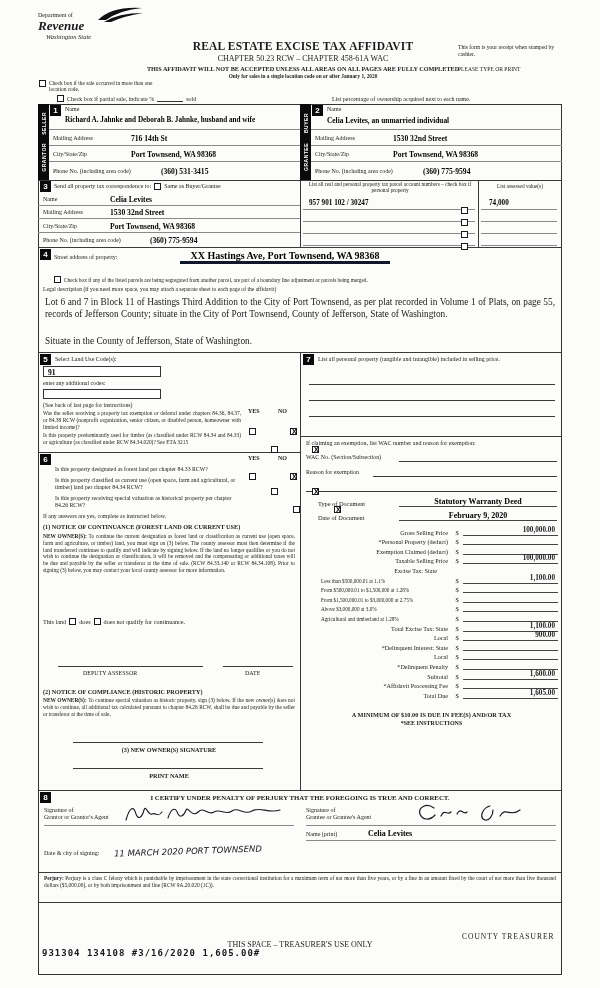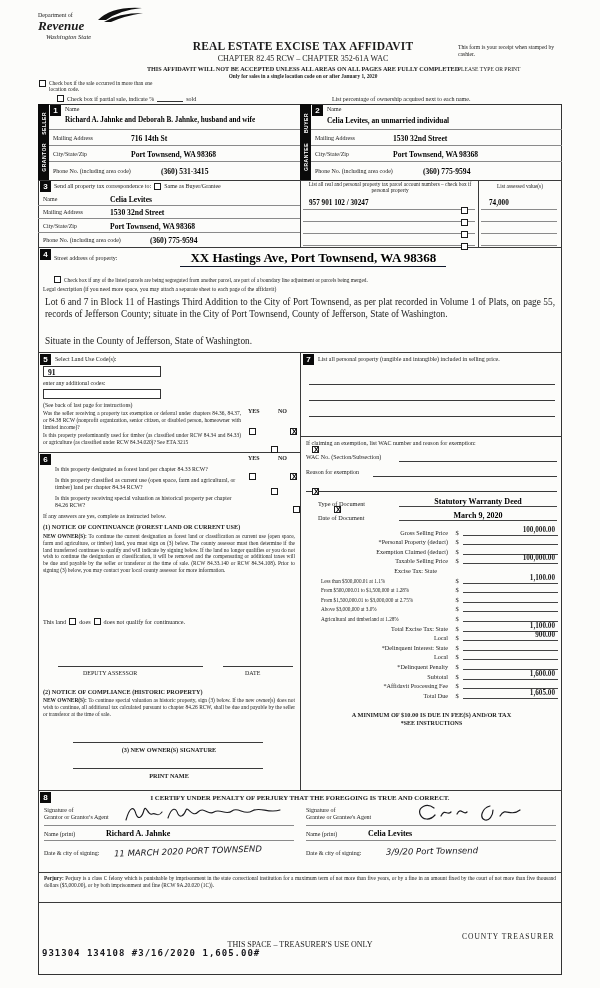--- a/index.html
+++ b/index.html
@@ -42,21 +42,21 @@
       <path d="M2 15 Q16 1 46 3 Q24 5 10 15 Z" fill="#111"></path>
       <path d="M8 17 Q22 8 47 8 Q28 11 15 17 Z" fill="#111"></path>
     </svg>
     <div class="abs" style="left:2px;top:4px;font-size:6px">Department of</div>
     <div class="abs b" style="left:2px;top:10px;font-size:13px;font-style:italic">Revenue</div>
     <div class="abs" style="left:10px;top:25px;font-size:6.5px;font-style:italic">Washington State</div>
   </div>
 
   <div class="abs center" style="left:138px;top:40px;width:330px">
     <div class="b" style="font-size:11.5px;letter-spacing:.2px">REAL ESTATE EXCISE TAX AFFIDAVIT</div>
-    <div style="font-size:8px;margin-top:2px">CHAPTER 82.45 RCW – CHAPTER 352-61A WAC</div>
+    <div style="font-size:8px;margin-top:2px">CHAPTER 50.23 RCW – CHAPTER 458-61A WAC</div>
     <div class="b" style="font-size:6.2px;margin-top:2px">THIS AFFIDAVIT WILL NOT BE ACCEPTED UNLESS ALL AREAS ON ALL PAGES ARE FULLY COMPLETED</div>
     <div class="b" style="font-size:5.3px;margin-top:1px">Only for sales in a single location code on or after January 1, 2020</div>
   </div>
 
   <div class="abs" style="left:458px;top:44px;width:112px">
     <div style="font-size:5.6px;line-height:1.2">This form is your receipt when stamped by cashier.</div>
     <div style="font-size:5.6px;margin-top:9px">PLEASE TYPE OR PRINT</div>
   </div>
 
   <div class="abs" style="left:39px;top:80px;width:150px;display:flex;gap:3px">
@@ -185,21 +185,21 @@
     </div>
     <div class="abs row-line" style="left:180px;top:54px;width:76px;height:12px">
       <span class="abs val" style="left:8px;top:1px;font-size:7.2px"></span>
     </div>
   </div>
 
   <div class="abs" style="left:38px;top:247px;width:524px;height:105px">
     <div class="numbox" style="left:2px;top:2px">4</div>
     <div class="abs flexrow" style="left:16px;top:3px">
       <span class="lbl">Street address of property:</span>
-      <span class="val" style="margin-left:60px;font-size:13px;border-bottom:1px solid #0f172a;padding:0 10px">XX Hastings Ave, Port Townsend, WA  98368</span>
+      <span class="val" style="margin-left:60px;font-size:10px;border-bottom:3px solid #0f172a;padding:0 10px">XX Hastings Ave, Port Townsend, WA  98368</span>
     </div>
     <div class="abs flexrow" style="left:16px;top:29px">
       <span class="cb"></span>
       <span style="font-size:5.3px">Check box if any of the listed parcels are being segregated from another parcel, are part of a boundary line adjustment or parcels being merged.</span>
     </div>
     <div class="abs" style="left:5px;top:39px;font-size:5.6px">Legal description (if you need more space, you may attach a separate sheet to each page of the affidavit)</div>
     <div class="abs" style="left:7px;top:49px;width:510px;font-size:9.3px;line-height:1.3;text-align:justify">Lot 6 and 7 in Block 11 of Hastings Third Addition to the City of Port Townsend, as per plat recorded in Volume 1 of Plats, on page 55, records of Jefferson County; situate in the City of Port Townsend, County of Jefferson, State of Washington.</div>
     <div class="abs" style="left:7px;top:89px;font-size:9.3px">Situate in the County of Jefferson, State of Washington.</div>
   </div>
 
@@ -234,21 +234,21 @@
   <div class="abs" style="left:301px;top:436px;width:261px;height:88px">
     <div class="abs" style="left:5px;top:4px;width:252px;font-size:6px">If claiming an exemption, list WAC number and reason for exemption:</div>
     <span class="abs lbl" style="left:5px;top:18px">WAC No. (Section/Subsection)</span>
     <div class="uline" style="left:98px;top:25px;width:158px"></div>
     <span class="abs lbl" style="left:5px;top:33px">Reason for exemption</span>
     <div class="uline" style="left:72px;top:40px;width:184px"></div>
     <div class="uline" style="left:5px;top:55px;width:251px"></div>
     <span class="abs" style="left:17px;top:64px;font-size:6.3px">Type of Document</span>
     <span class="abs val center" style="left:98px;top:61px;width:158px;font-size:8px;border-bottom:1px solid #444">Statutory Warranty Deed</span>
     <span class="abs" style="left:17px;top:78px;font-size:6.3px">Date of Document</span>
-    <span class="abs val center" style="left:98px;top:75px;width:158px;font-size:8px;border-bottom:1px solid #444">March 9, 2020</span>
+    <span class="abs val center" style="left:98px;top:75px;width:158px;font-size:8px;border-bottom:1px solid #444">February 9, 2020</span>
   </div>
 
   <div class="abs amt-col" style="left:301px;top:524px;width:261px;height:184px">
     <div class="amt-row">
         <div class="amt-label">Gross Selling Price</div>
         <div class="amt-dollar">$</div>
         <div class="amt-value">100,000.00</div>
       </div>
     <div class="amt-row">
         <div class="amt-label">*Personal Property (deduct)</div>
@@ -390,44 +390,36 @@
     <div class="numbox" style="left:2px;top:2px">8</div>
     <div class="abs center b" style="left:0;top:4px;width:524px;font-size:6.8px">I CERTIFY UNDER PENALTY OF PERJURY THAT THE FOREGOING IS TRUE AND CORRECT.</div>
 
     <div class="abs row-line" style="left:6px;top:14px;width:250px;height:22px">
       <span class="abs lbl" style="left:0;top:3px">Signature of</span>
       <span class="abs lbl" style="left:0;top:10px">Grantor or Grantor's Agent</span>
       <svg class="abs" style="left:78px;top:-2px" width="168" height="24" viewBox="0 0 168 24">
         <path d="M4 18 C8 4 12 4 14 12 C16 18 20 16 22 8 C24 2 26 14 30 12 C34 10 36 16 40 10 M46 16 C50 4 54 6 56 12 C58 16 62 14 64 8 C66 4 70 16 76 10 C82 4 86 14 92 10 C98 6 104 14 110 9 C116 4 122 14 130 9 C138 4 146 12 158 8" fill="none" stroke="#1c1c20" stroke-width="1.1" stroke-linecap="round"></path>
       </svg>
     </div>
-    <div class="abs row-line" style="left:6px;top:36px;width:250px;height:15px">
-      <span class="abs lbl" style="left:0;top:5px">Name (print)</span>
-      <span class="abs val" style="left:62px;top:3px;font-size:8px">Richard A. Jahnke</span>
-    </div>
     <div class="abs" style="left:6px;top:52px;width:250px;height:22px">
       <span class="abs lbl" style="left:0;top:8px">Date &amp; city of signing:</span>
       <span class="abs hand" style="left:70px;top:4px;transform:rotate(-2deg)">11 MARCH 2020    PORT TOWNSEND</span>
     </div>
 
     <div class="abs row-line" style="left:268px;top:14px;width:250px;height:22px">
       <span class="abs lbl" style="left:0;top:3px">Signature of</span>
       <span class="abs lbl" style="left:0;top:10px">Grantee or Grantee's Agent</span>
       <svg class="abs" style="left:110px;top:-4px" width="130" height="26" viewBox="0 0 130 26">
         <path d="M18 8 C10 2 2 8 4 14 C6 20 14 21 19 15 M25 16 C29 8 31 16 35 12 M41 14 C45 6 47 16 51 12 M74 6 C66 8 63 18 69 20 C73 21 77 16 77 10 M84 16 C90 6 94 18 104 10" fill="none" stroke="#1c1c20" stroke-width="1.2" stroke-linecap="round"></path>
       </svg>
     </div>
     <div class="abs row-line" style="left:268px;top:36px;width:250px;height:15px">
       <span class="abs lbl" style="left:0;top:5px">Name (print)</span>
       <span class="abs val" style="left:62px;top:3px;font-size:8px">Celia Levites</span>
     </div>
-    <div class="abs" style="left:268px;top:52px;width:250px;height:22px">
-      <span class="abs lbl" style="left:0;top:8px">Date &amp; city of signing:</span>
-      <span class="abs hand" style="left:80px;top:4px;transform:rotate(-1deg)">3/9/20     Port Townsend</span>
-    </div>
   </div>
 
   <div class="abs" style="left:38px;top:872px;width:524px;height:30px;padding:3px 6px">
     <div style="font-size:5.4px;line-height:1.3;text-align:justify">
       <span class="b">Perjury:</span>
       <span>Perjury is a class C felony which is punishable by imprisonment in the state correctional institution for a maximum term of not more than five years, or by a fine in an amount fixed by the court of not more than five thousand dollars ($5,000.00), or by both imprisonment and fine (RCW 9A.20.020 (1C)).</span>
     </div>
   </div>
 
   <div class="abs" style="left:38px;top:902px;width:524px;height:73px">

